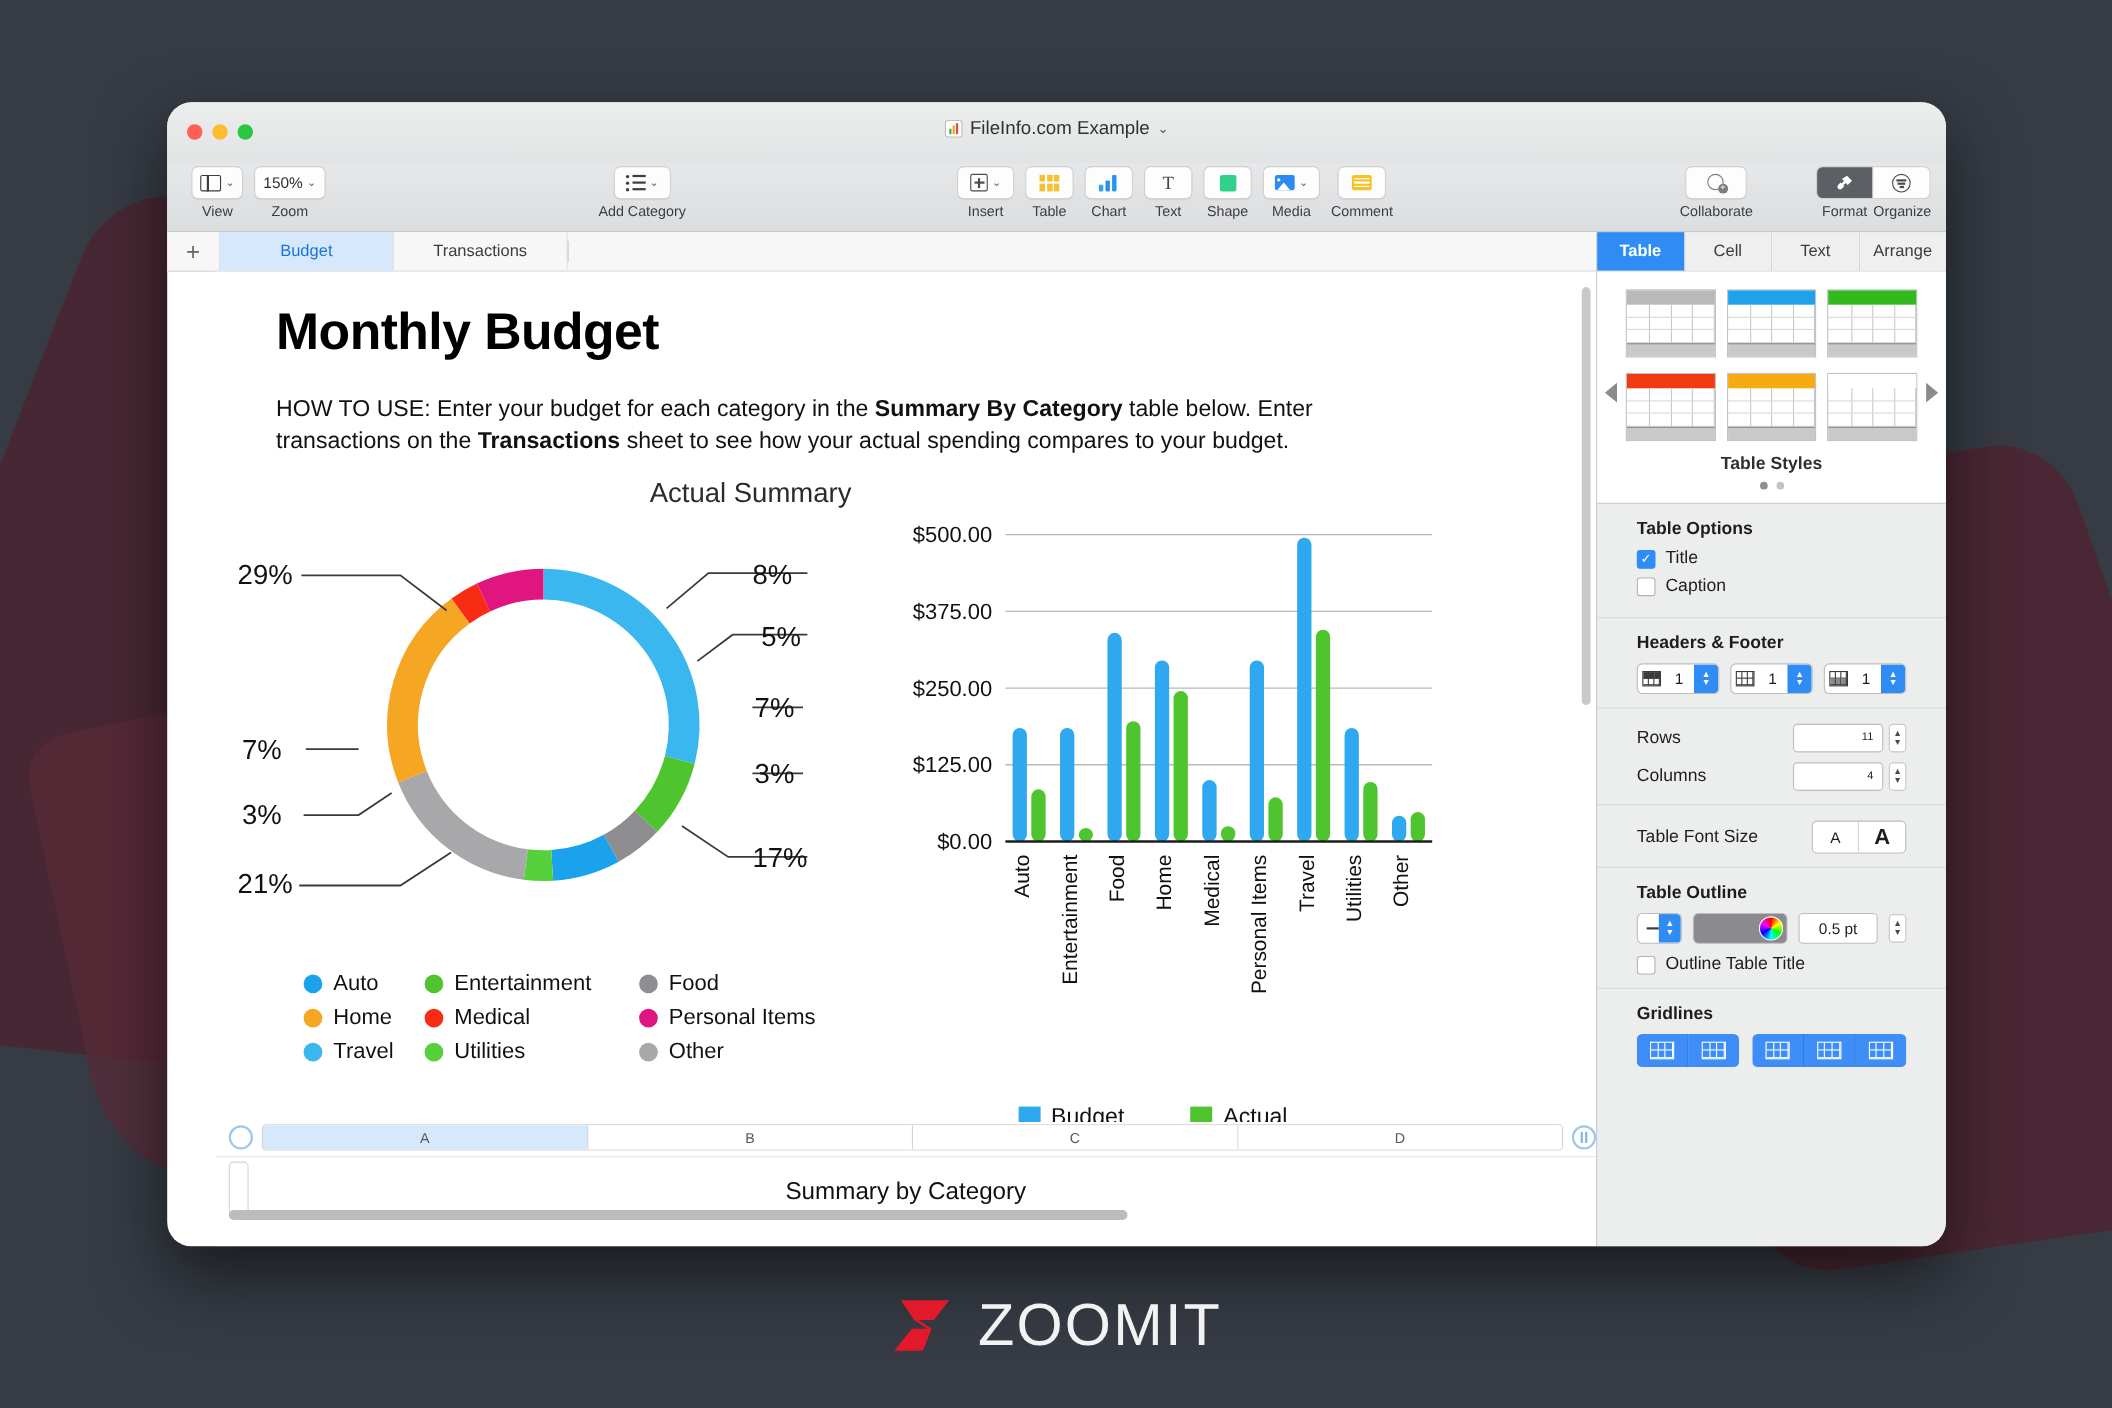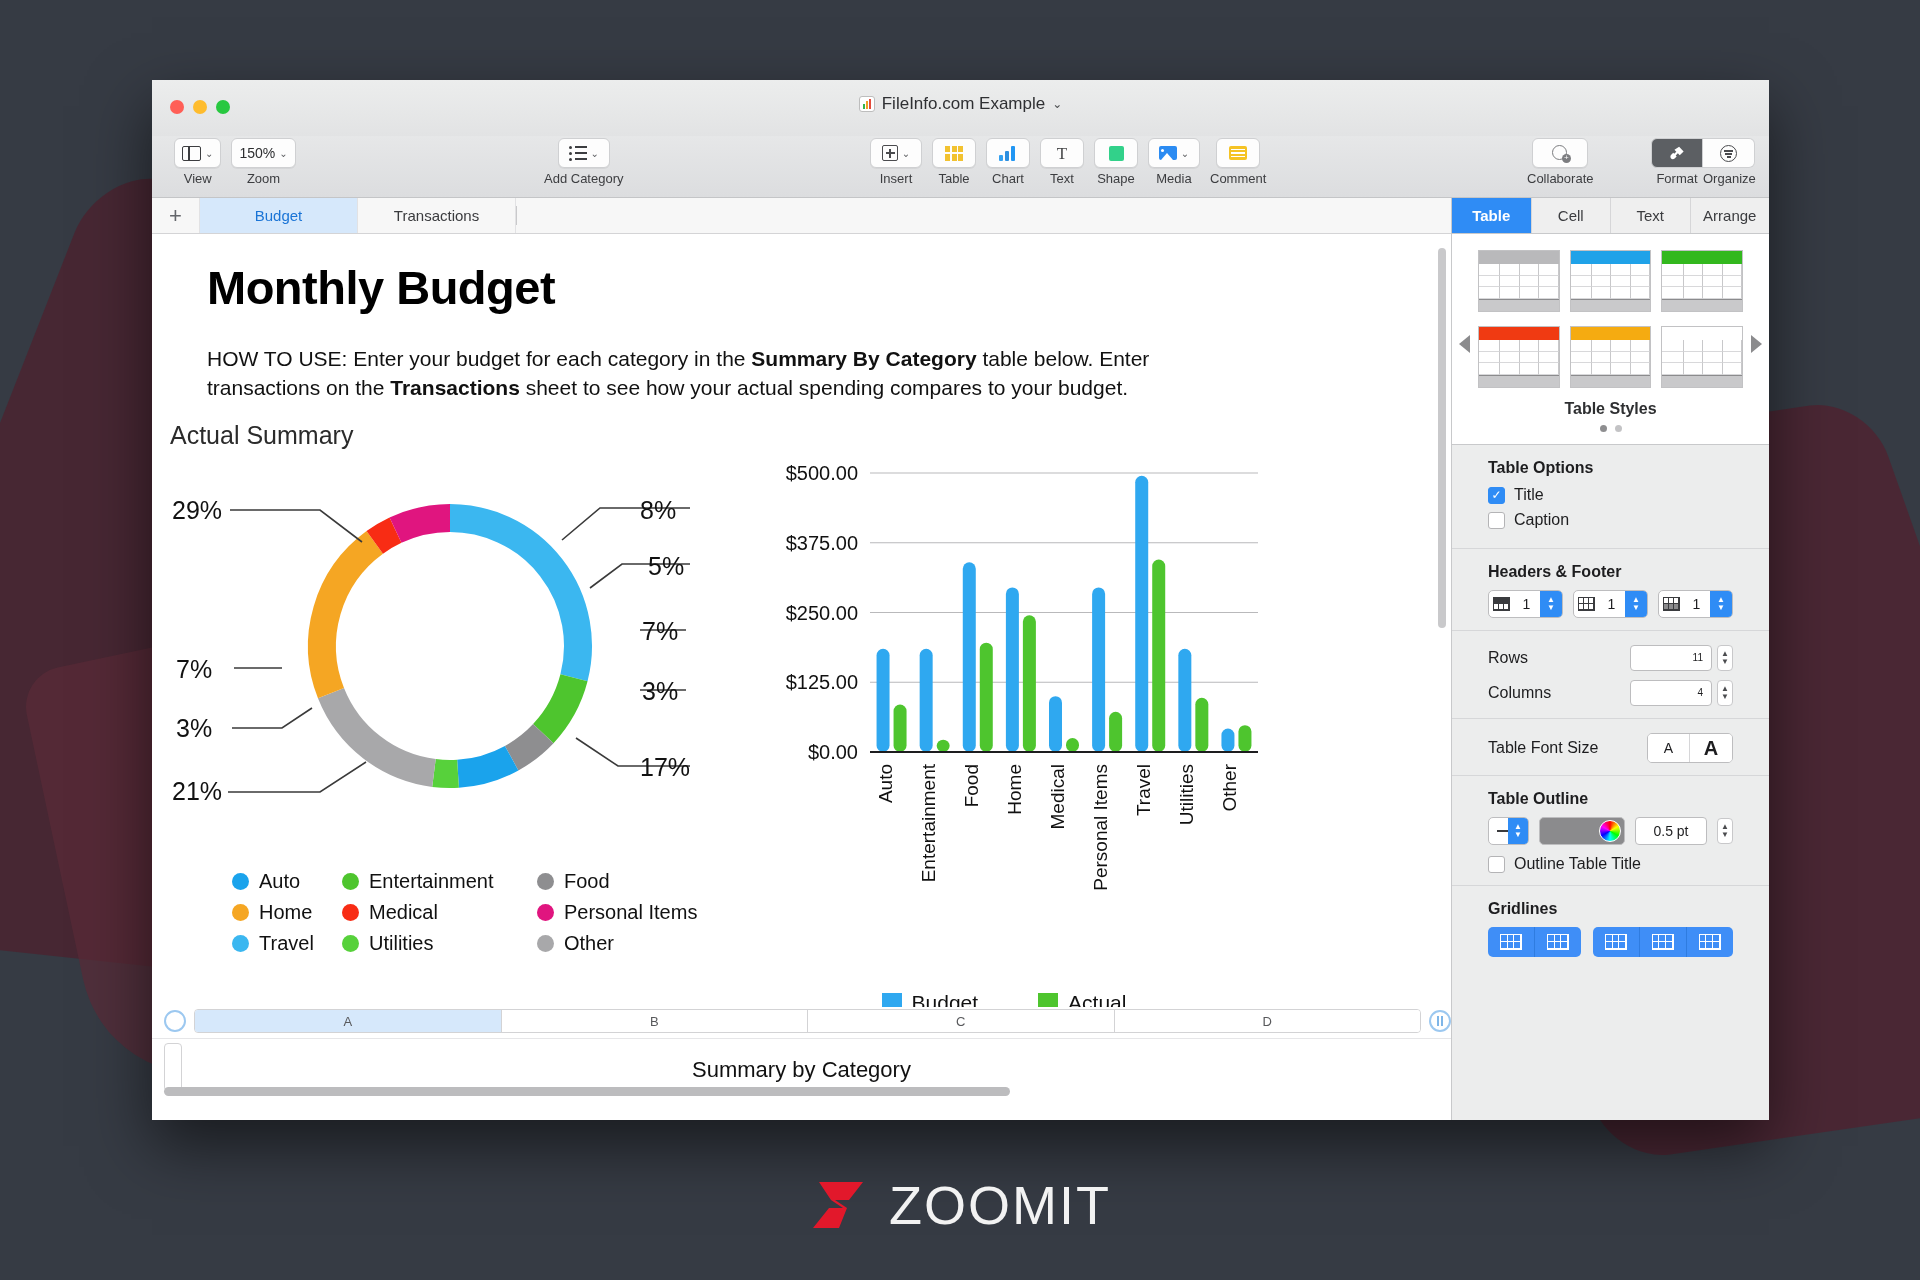--- a/index.html
+++ b/index.html
@@ -26,24 +26,24 @@
     border-radius: 180px 60px 200px 60px; opacity: .85;
   }
   .bg-splash .blob3 {
     position: absolute; left: 60px; top: 640px;
     width: 300px; height: 430px; background: #5a2b38;
     transform: rotate(-12deg); border-radius: 40px 120px 40px 120px; opacity:.7;
   }
 
   
   .window {
-    position: absolute; left: 152px; top: 80px;
+    position: absolute; left: 152px; top: 93px;
     width: 1617px; height: 1040px;
     background: #ffffff;
-    border-radius: 0;
+    border-radius: 22px;
     box-shadow: 0 26px 60px rgba(0,0,0,.55);
     overflow: hidden;
   }
 
   .titlebar {
     position: relative; height: 56px;
     background: linear-gradient(#eceded, #e2e3e4);
     border-bottom: none;
   }
   .traffic { position: absolute; left: 18px; top: 20px; display: flex; gap: 9px; }
@@ -138,33 +138,33 @@
   }
   .sheettab {
     min-width: 158px; padding: 0 22px;
     display:flex;align-items:center;justify-content:center;
     font-size: 15px; color:#3a3b3e; border-right:1px solid #e2e2e4;
   }
   .sheettab.active { background:#d6e8fb; color:#1a74d6; }
   .sheet-divider { width:1px; background:#c9c9cb; margin:8px 0; }
 
   
-  .body { position: relative; height: 886px; display: flex; }
+  .body { position: relative; height: 886px; display: flex; margin-left: 44px; }
   .canvas {
     position: relative; flex: 1; background: #fff; overflow: hidden;
   }
   .doc-head { padding: 26px 0 0 55px; }
   .doc-h1 { font-size: 47px; font-weight: 700; color: #000; letter-spacing: -0.5px; }
   .doc-p { margin-top: 30px; font-size: 21px; line-height: 1.38; color: #111; max-width: 1000px; }
   .doc-p b { font-weight: 700; }
 
   .charts { position: relative; margin-top: 18px; display: flex; }
   .chart-box { position: relative; }
 
-  .chart-title { text-align:left; font-size: 25px; color:#2b2b2b; }
+  .chart-title { text-align:right; font-size: 25px; color:#2b2b2b; }
 
   
   .donut-wrap { position: relative; width: 560px; height: 420px; margin-left: 18px; }
   .donut-svg { position:absolute; left:0; top:0; }
   .pct { position:absolute; font-size: 25px; color:#111; font-weight:500; }
 
   
   .legend { margin-left: 80px; display: grid; grid-template-columns: 110px 195px 165px; row-gap: 8px; }
   .lg { display:flex; align-items:center; gap: 10px; font-size: 20px; color:#111;}
   .dot { width: 17px; height: 17px; border-radius: 50%; flex: none; }

